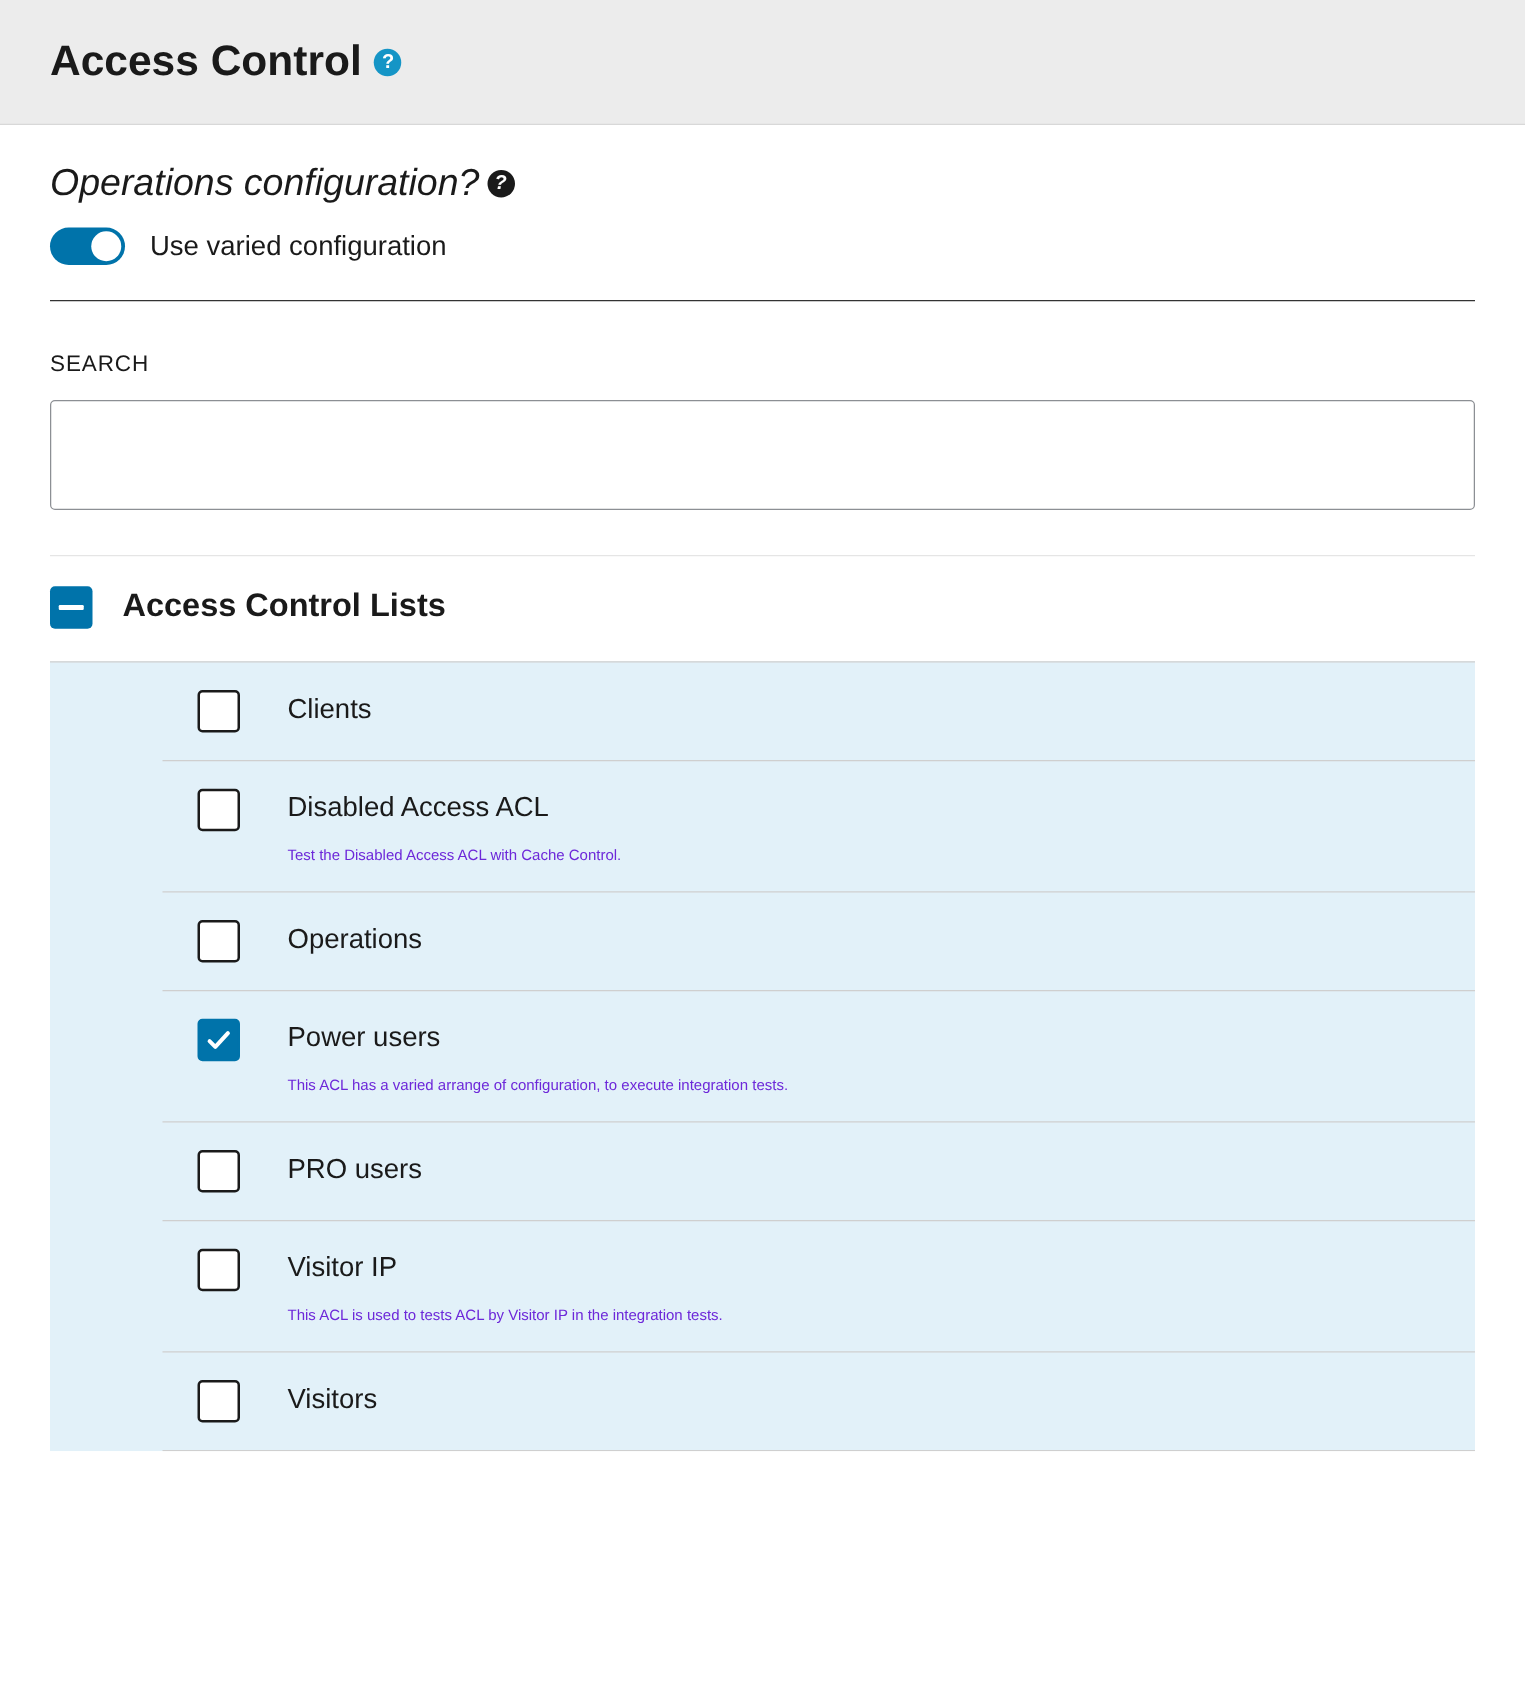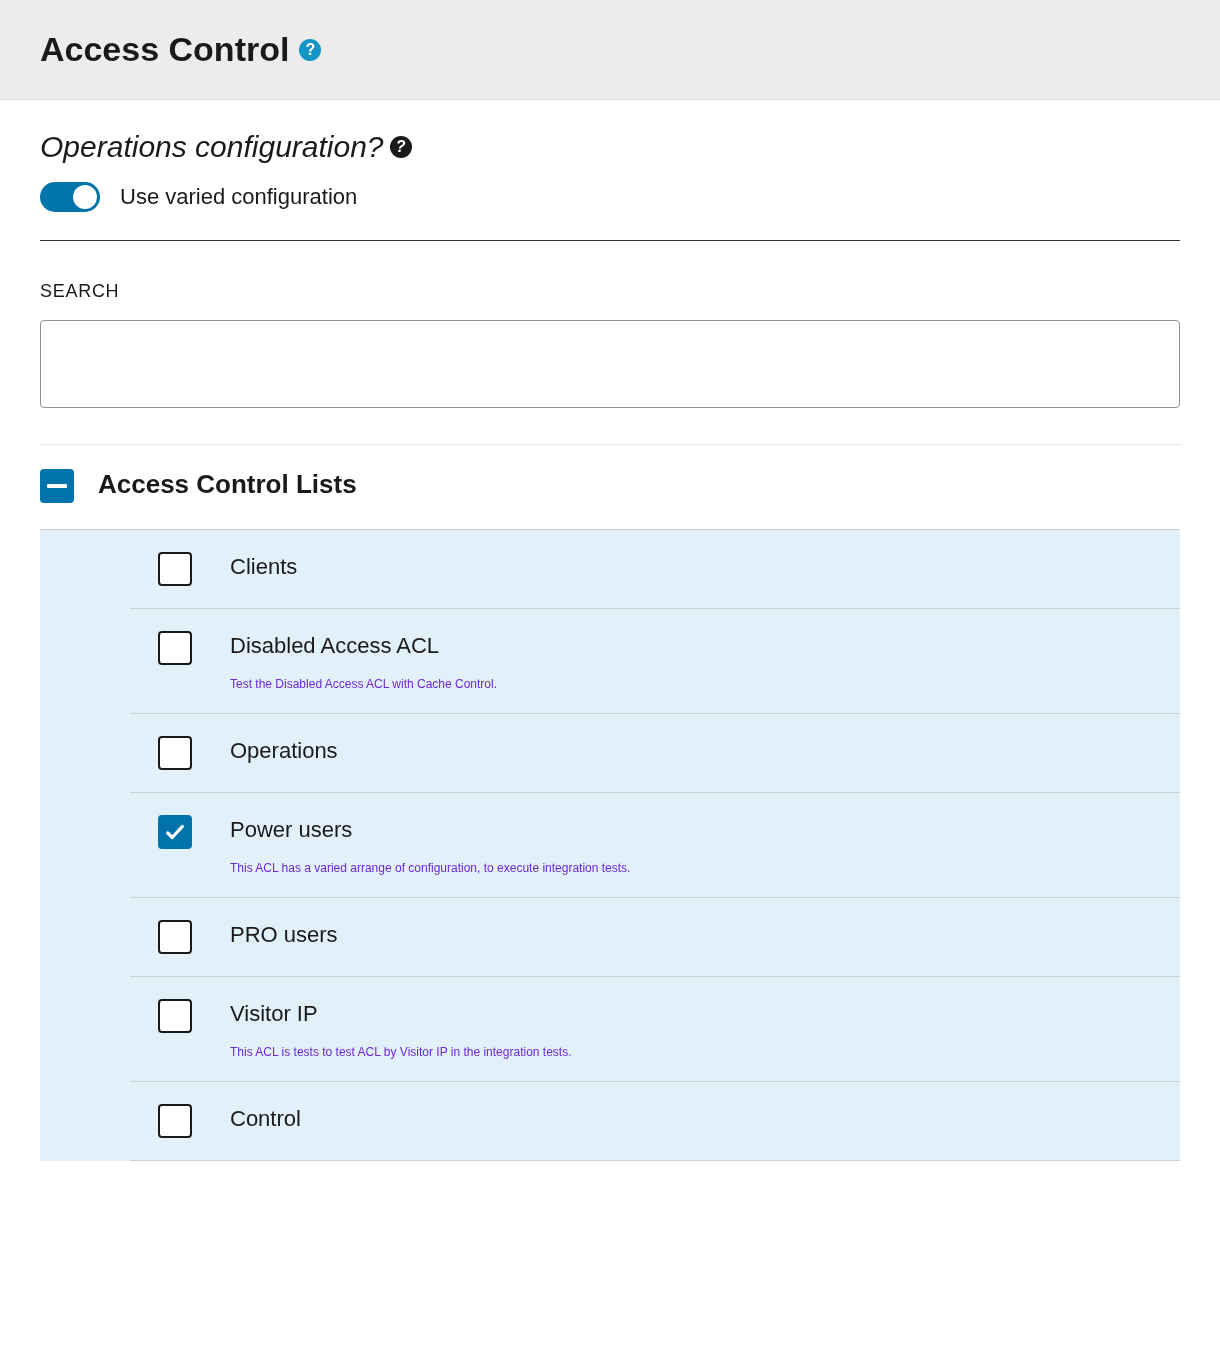--- a/index.html
+++ b/index.html
@@ -251,23 +251,23 @@
       <div class="acl-row">
         <div class="checkbox"></div>
         <div class="acl-body">
           <div class="acl-label">PRO users</div>
         </div>
       </div>
       <div class="acl-row">
         <div class="checkbox"></div>
         <div class="acl-body">
           <div class="acl-label">Visitor IP</div>
-          <div class="acl-desc">This ACL is tests to test ACL by Visitor IP in the integration tests.</div>
-        </div>
-      </div>
-      <div class="acl-row">
-        <div class="checkbox"></div>
-        <div class="acl-body">
-          <div class="acl-label">Control</div>
+          <div class="acl-desc">This ACL is used to tests ACL by Visitor IP in the integration tests.</div>
+        </div>
+      </div>
+      <div class="acl-row">
+        <div class="checkbox"></div>
+        <div class="acl-body">
+          <div class="acl-label">Visitors</div>
         </div>
       </div>
     </div>
 </div>
 
 </body></html>

